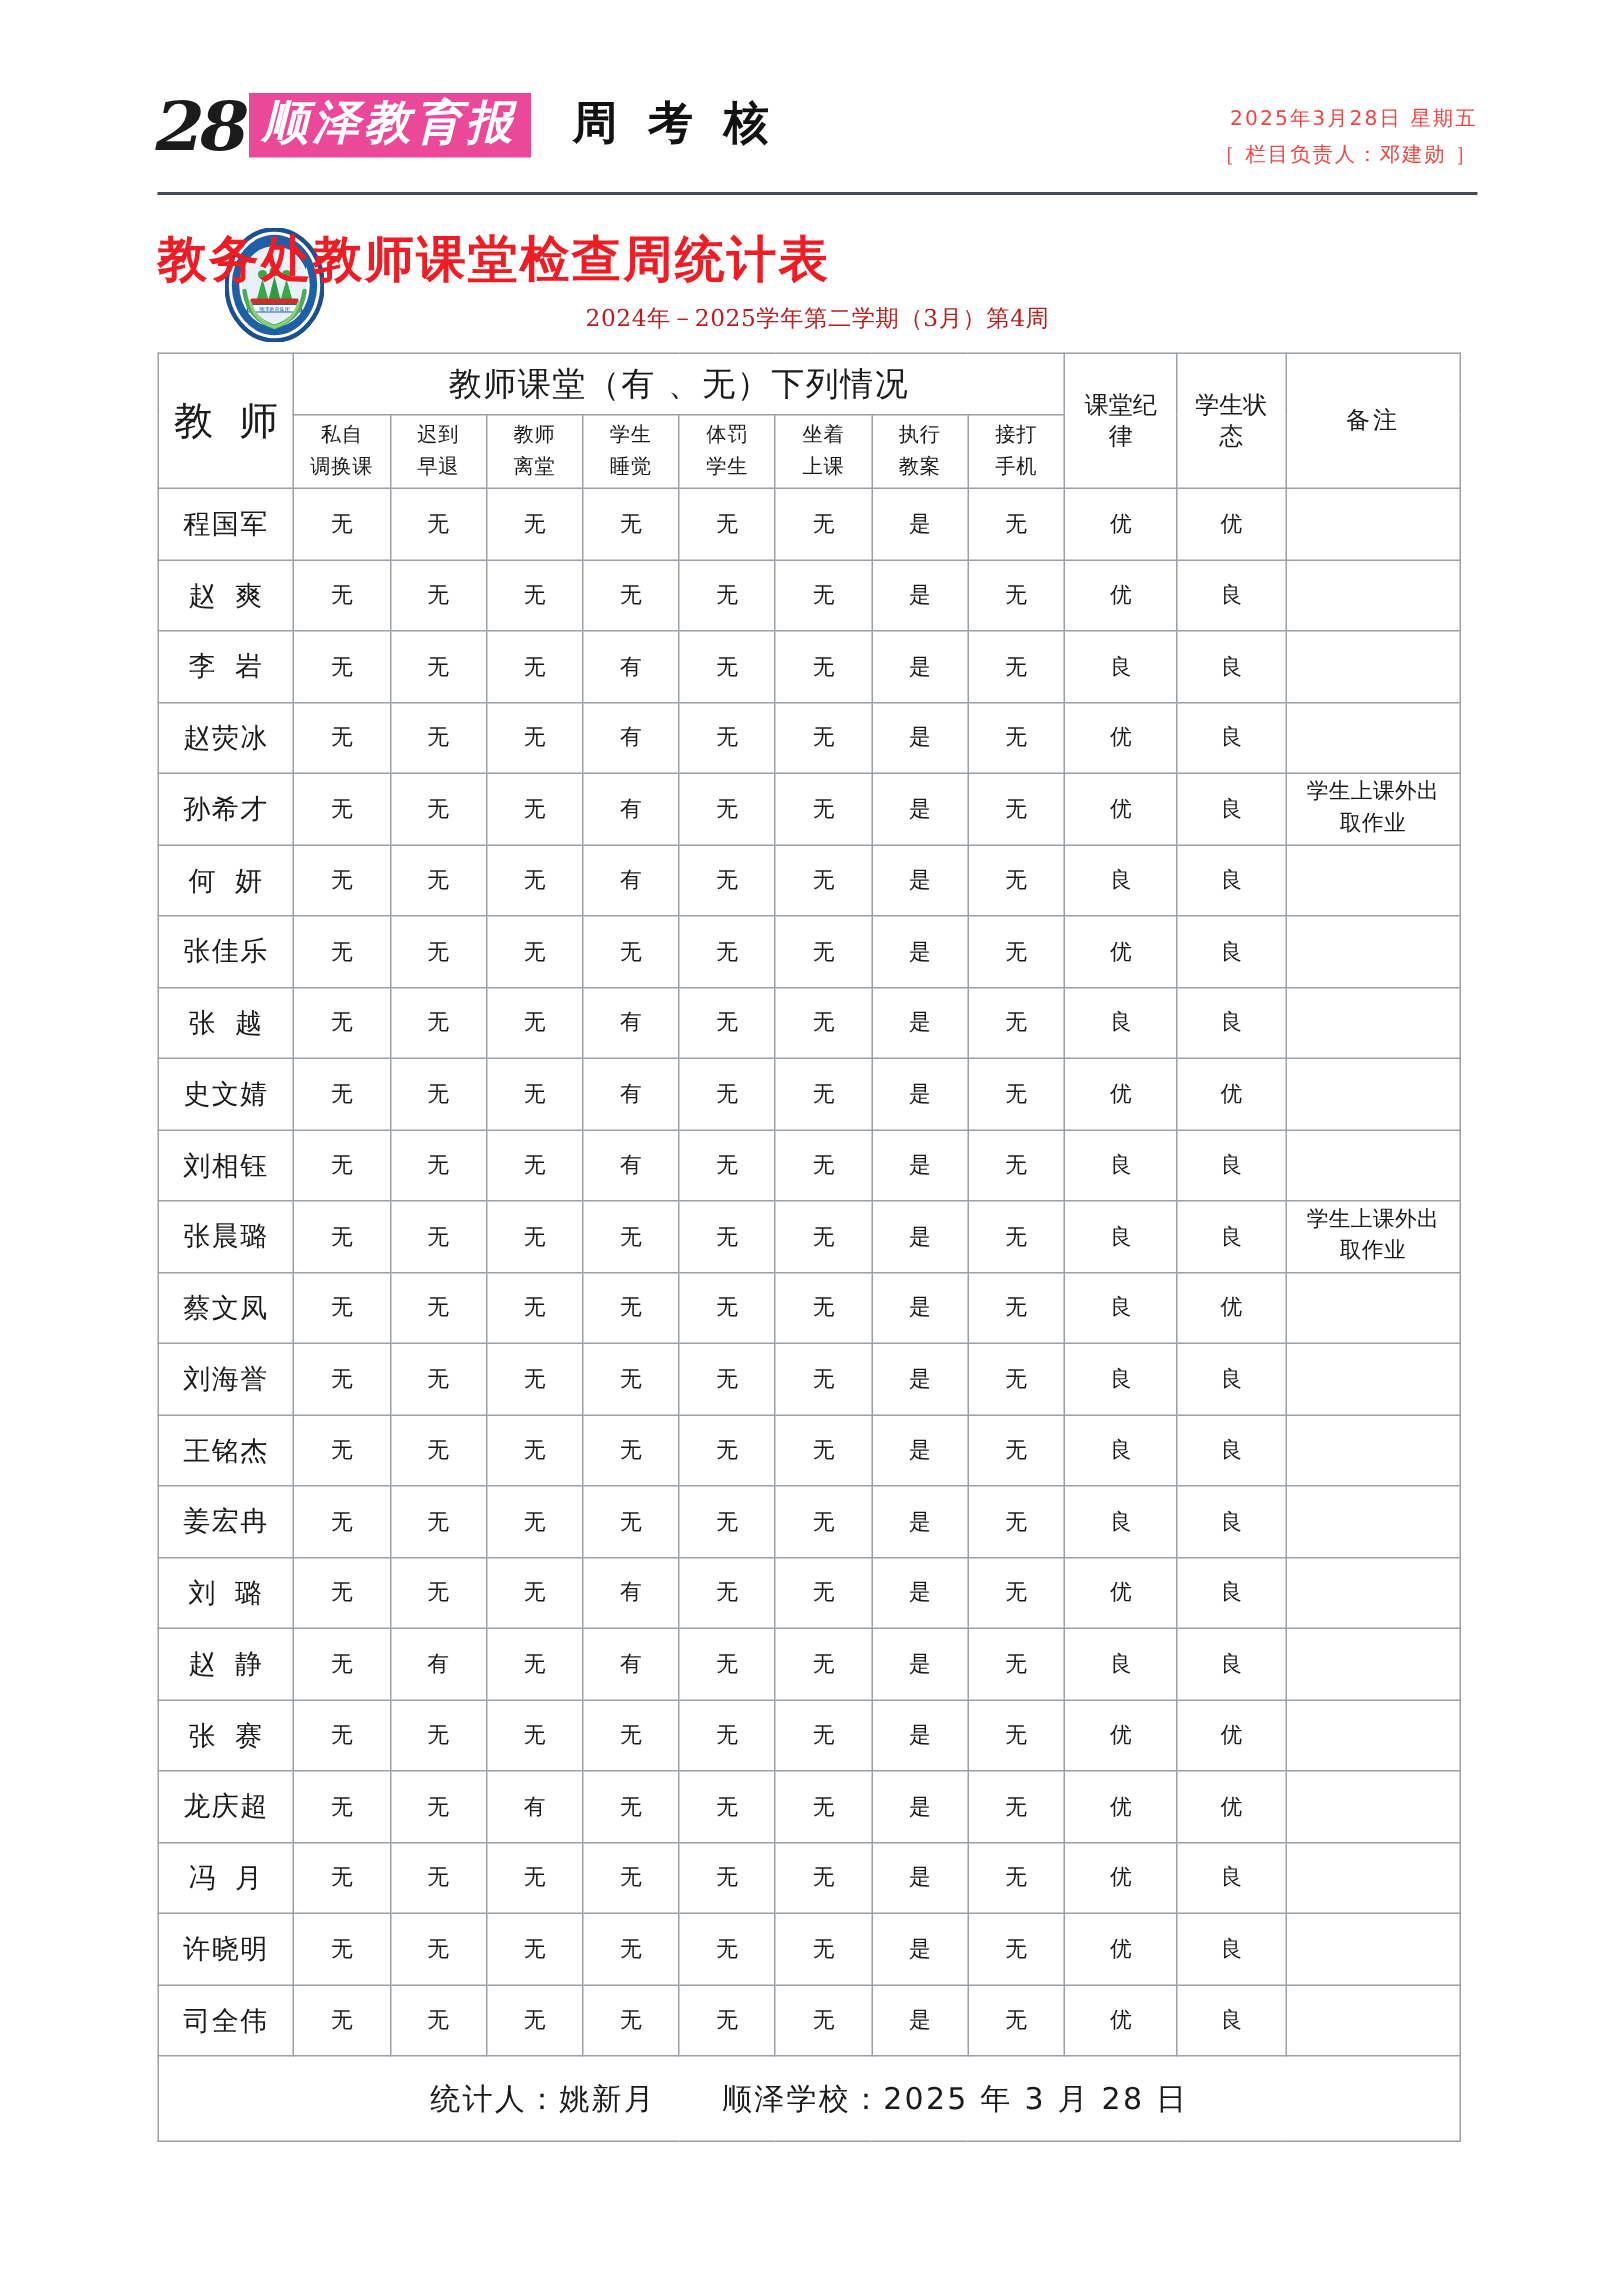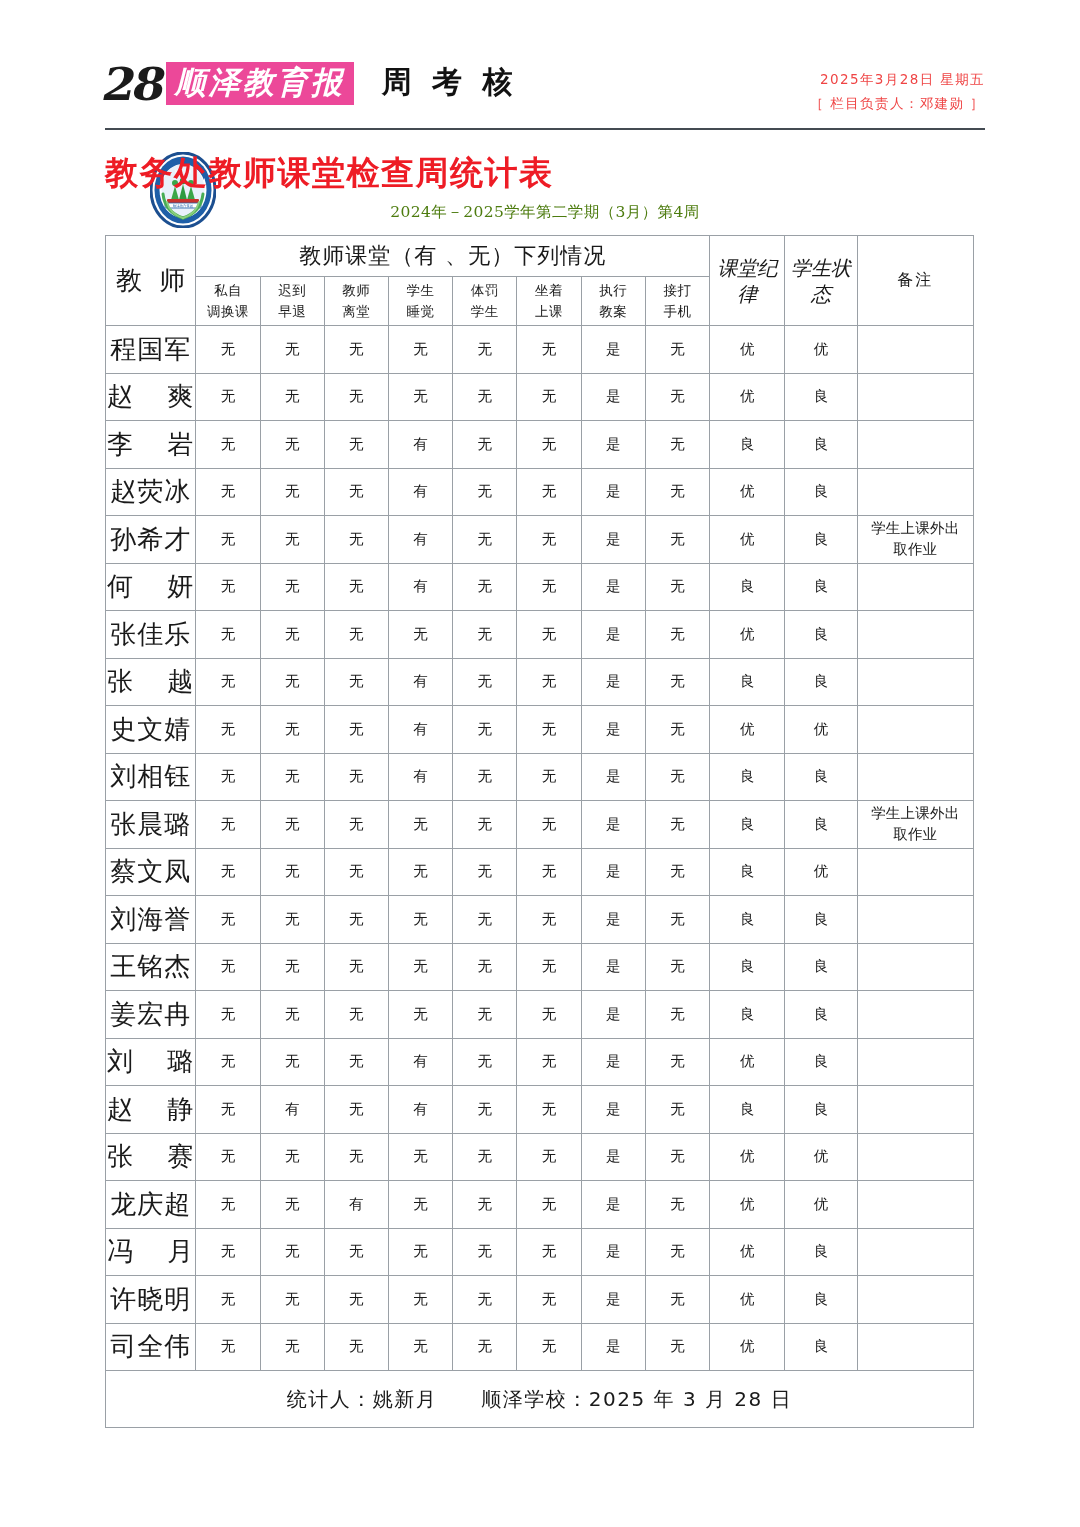--- a/index.html
+++ b/index.html
@@ -78,21 +78,21 @@
     color:#ee1c25;
     font-family:"DejaVu Sans","Liberation Sans",sans-serif;
     font-weight:bold;
     font-size:33px;
     letter-spacing:1.5px;
     line-height:1.25;
   }
   .doc-subtitle{
     position:absolute; left:0; top:52px; width:880px;
     text-align:center;
-    color:#4d7c0f;
+    color:#b91c1c;
     font-family:"DejaVu Serif","Liberation Serif",serif;
     font-size:15.5px;
     letter-spacing:0.4px;
   }
 
   
   .tablewrap{
     position:absolute; left:105px; top:235px; width:869px;
   }
   table.sheet{
@@ -126,31 +126,30 @@
     font-weight:bold; font-size:22px; letter-spacing:1px;
     height:40px;
   }
   .hdr-sub{
     font-family:"DejaVu Sans","Liberation Sans",sans-serif;
     font-weight:bold; font-size:13.5px; line-height:1.55;
     height:48px; letter-spacing:0.5px;
   }
   .hdr-tall{
     font-family:"DejaVu Sans","Liberation Sans",sans-serif;
-    font-weight:bold; font-size:20px; line-height:1.3;
+    font-weight:bold; font-size:16px; line-height:1.3;
     letter-spacing:0px;
-    font-style:italic;
   }
   .hdr-note{
     font-family:"DejaVu Sans","Liberation Sans",sans-serif;
     font-weight:bold; font-size:16px; letter-spacing:2px;
   }
   td.name-cell{
-    font-family:Liberation Mono, monospace;
-    font-weight:bold; font-size:26px; letter-spacing:1px;
+    font-family:Liberation Sans, sans-serif;
+    font-weight:bold; font-size:18px; letter-spacing:1px;
     height:46.5px;
     white-space:pre;
   }
   td.val-cell{
     font-family:"DejaVu Sans","Liberation Sans",sans-serif;
     font-size:14.5px;
   }
   td.note-cell{
     font-family:"DejaVu Serif","Liberation Serif",serif;
     font-size:14.5px; line-height:1.45; color:#222; letter-spacing:0.2px;

